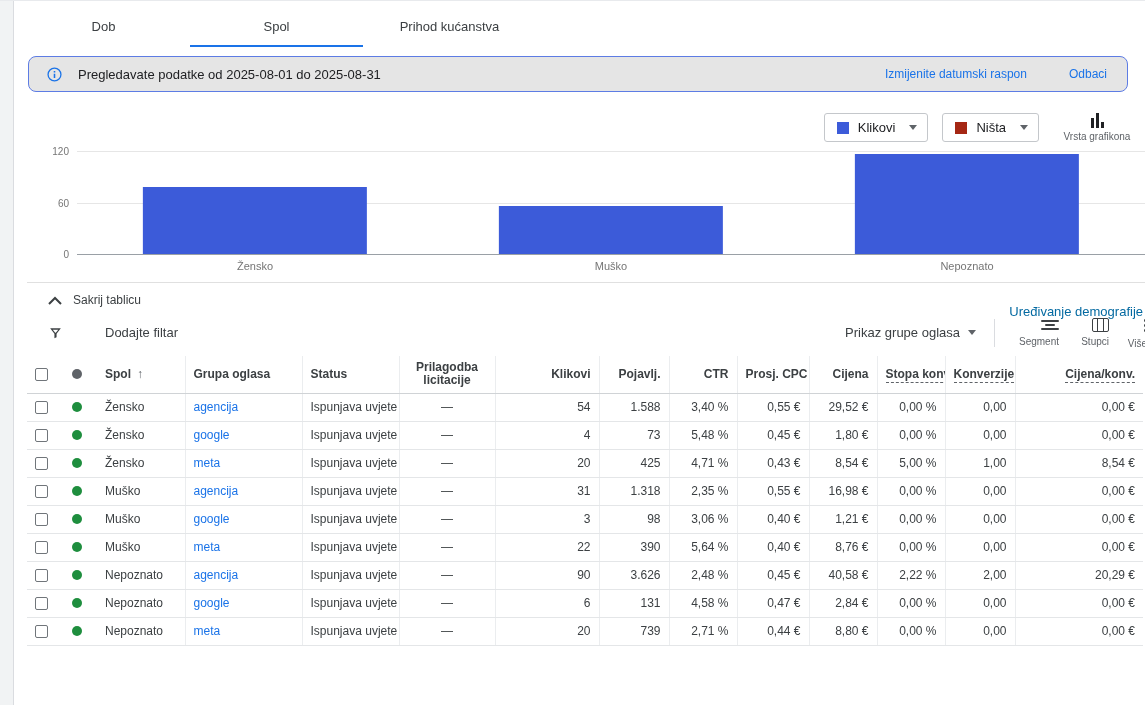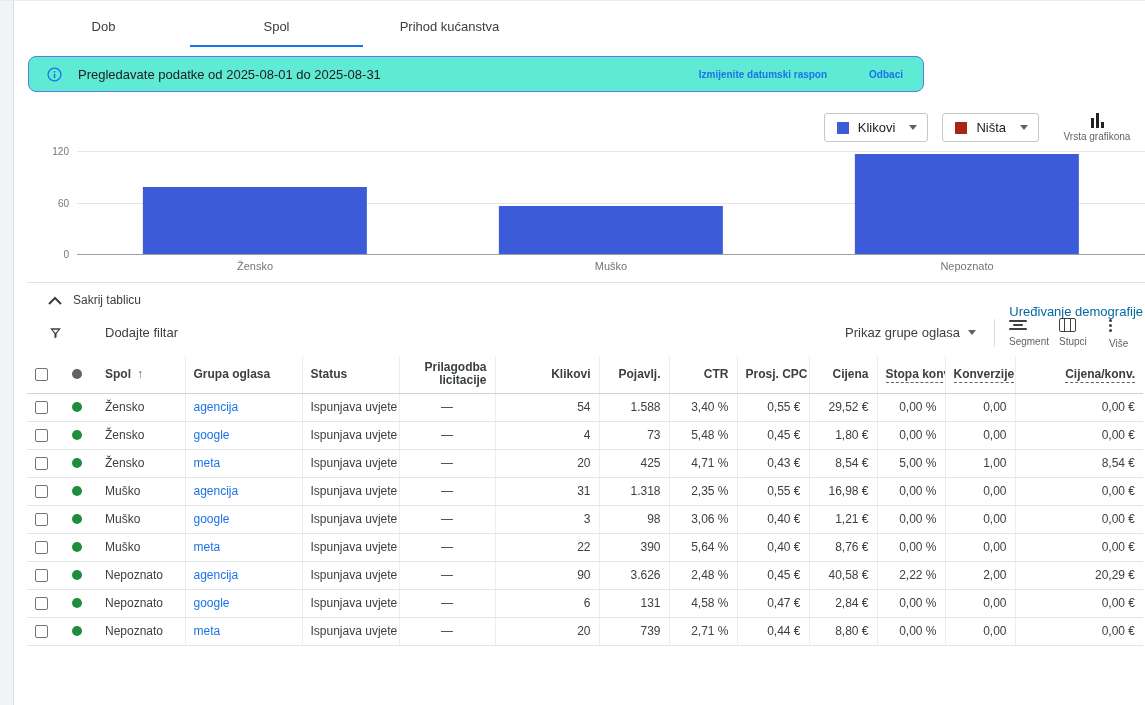--- a/index.html
+++ b/index.html
@@ -11,24 +11,24 @@
   }
   .left-sliver { position:absolute; left:0; top:0; width:14px; height:705px; background:#f1f3f4; border-right:1px solid #dadce0; }
   .main { position:absolute; left:15px; top:0; width:1130px; height:705px; }
 
   
   .tabs { position:absolute; top:9px; left:2px; display:flex; }
   .tab { width:173px; text-align:center; font-size:13px; color:#3c4043; padding:9px 0 11px; border-bottom:2px solid transparent; cursor:pointer; }
   .tab.active { border-bottom-color:#1a73e8; }
 
   
-  .banner { position:absolute; top:55px; left:13px; width:896px; height:36px; border:1px solid #5d7ce4; border-radius:8px; display:flex; align-items:center; padding:0 20px 0 17px; background:#5eead4; }
+  .banner { position:absolute; top:55px; left:13px; width:1100px; height:36px; border:1px solid #5d7ce4; border-radius:8px; display:flex; align-items:center; padding:0 20px 0 17px; background:#e5e5e5; }
   .banner-msg { font-size:13px; color:#202124; margin-left:15px; }
   .banner-actions { margin-left:auto; display:flex; gap:30px; }
-  .banner-link { font-size:10px; color:#1a73e8; font-weight:bold; cursor:pointer;padding-left:12px; }
+  .banner-link { font-size:12px; color:#1a73e8; font-weight:normal; cursor:pointer;padding-left:12px; }
 
   
   .controls { position:absolute; top:112px; right:14px; display:flex; align-items:flex-start; }
   .metric-btn { display:flex; align-items:center; height:29px; border:1px solid #c4c7cb; border-radius:3px; padding:0 10px 0 12px; font-size:13px; color:#202124; background:#fff; cursor:pointer; }
   .metric-btn + .metric-btn { margin-left:14px; }
   .swatch { width:12px; height:12px; margin-right:9px; }
   .caret { width:0; height:0; border-left:4px solid transparent; border-right:4px solid transparent; border-top:5px solid #5f6368; margin-left:14px; }
   .chart-type { width:68px; margin-left:24px; display:flex; flex-direction:column; align-items:center; cursor:pointer; }
   .bars-icon { display:flex; align-items:flex-end; gap:2px; height:15px; margin-bottom:3px; }
   .bars-icon span { width:3px; background:#202124; display:block; }
@@ -49,34 +49,34 @@
   .table-section { position:absolute; top:281px; left:12px; width:1130px; border-top:1px solid #e0e0e0; }
   .hide-row { display:flex; align-items:center; padding:8px 14px 0 18px; height:26px; }
   .hide-label { font-size:12px; color:#3c4043; margin-left:11px; cursor:pointer; }
   .edit-link { margin-left:auto; font-size:13px; color:#0369a1; cursor:pointer;margin-top:23px; }
   .toolbar { display:flex; align-items:center; padding:0 10px 0 20px; height:47px; }
   .filter-label { font-size:13px; color:#3c4043; margin-left:41px; cursor:pointer; }
   .toolbar-right { margin-left:auto; display:flex; align-items:center; }
   .view-dd { display:flex; align-items:center; font-size:13px; color:#3c4043; cursor:pointer; }
   .view-dd .caret { margin-left:8px; }
   .vdivider { width:1px; height:28px; background:#dadce0; margin:0 14px 0 18px; }
-  .icon-btn { width:50px; display:flex; flex-direction:column; align-items:flex-start; cursor:pointer; }
+  .icon-btn { width:50px; display:flex; flex-direction:column; align-items:flex-end; cursor:pointer; }
   .icon-btn .lbl { font-size:10px; color:#5f6368; margin-top:4px; }
   .seg-icon span { display:block; height:2px; background:#3c4043; margin:2px auto; border-radius:1px; }
   .cols-icon { width:17px; height:14px; border:1.5px solid #3c4043; border-radius:2px; display:flex; }
   .cols-icon i { flex:1; border-right:1.5px solid #3c4043; } .cols-icon i:last-child { border-right:none; }
   .more-icon span { display:block; width:3px; height:3px; border-radius:50%; background:#3c4043; margin:2px auto; }
 
   
   table { width:1116px; border-collapse:collapse; table-layout:fixed; font-size:12px; color:#3c4043; }
   th, td { padding:0 8px; height:28px; overflow:hidden; white-space:nowrap; border-bottom:1px solid #e4e6e8; }
   thead th { height:37px; font-weight:bold; border-bottom:1px solid #d0d3d6; vertical-align:middle; }
   th + th, td + td { border-left:1px solid #ebedef; }
   .c-left { text-align:left; } .c-center { text-align:center; } .num { text-align:right; }
-  .hdr-two-line { line-height:13px; white-space:normal;text-align:right; }
+  .hdr-two-line { line-height:13px; white-space:normal; }
   .dashed { border-bottom:1px dashed #5f6368; padding-bottom:1px; }
   .first-cell { display:flex; align-items:center; padding-left:8px; }
   .checkbox { width:13px; height:13px; border:1.5px solid #70757a; border-radius:2px; background:#fff; flex:none; cursor:pointer; }
   .dot { width:10px; height:10px; border-radius:50%; margin-left:24px; flex:none; }
   .dot.green { background:#1e8e3e; } .dot.gray { background:#5f6368; }
   .first-cell .lbl { margin-left:23px; }
   .sort-arrow { color:#5f6368; font-weight:normal; margin-left:6px; }
   td.link-cell { color:#1a73e8; cursor:pointer; }
   tr.total-row td { background:#fafafa; }
   tr.total-row td:first-child { text-align:right; }

